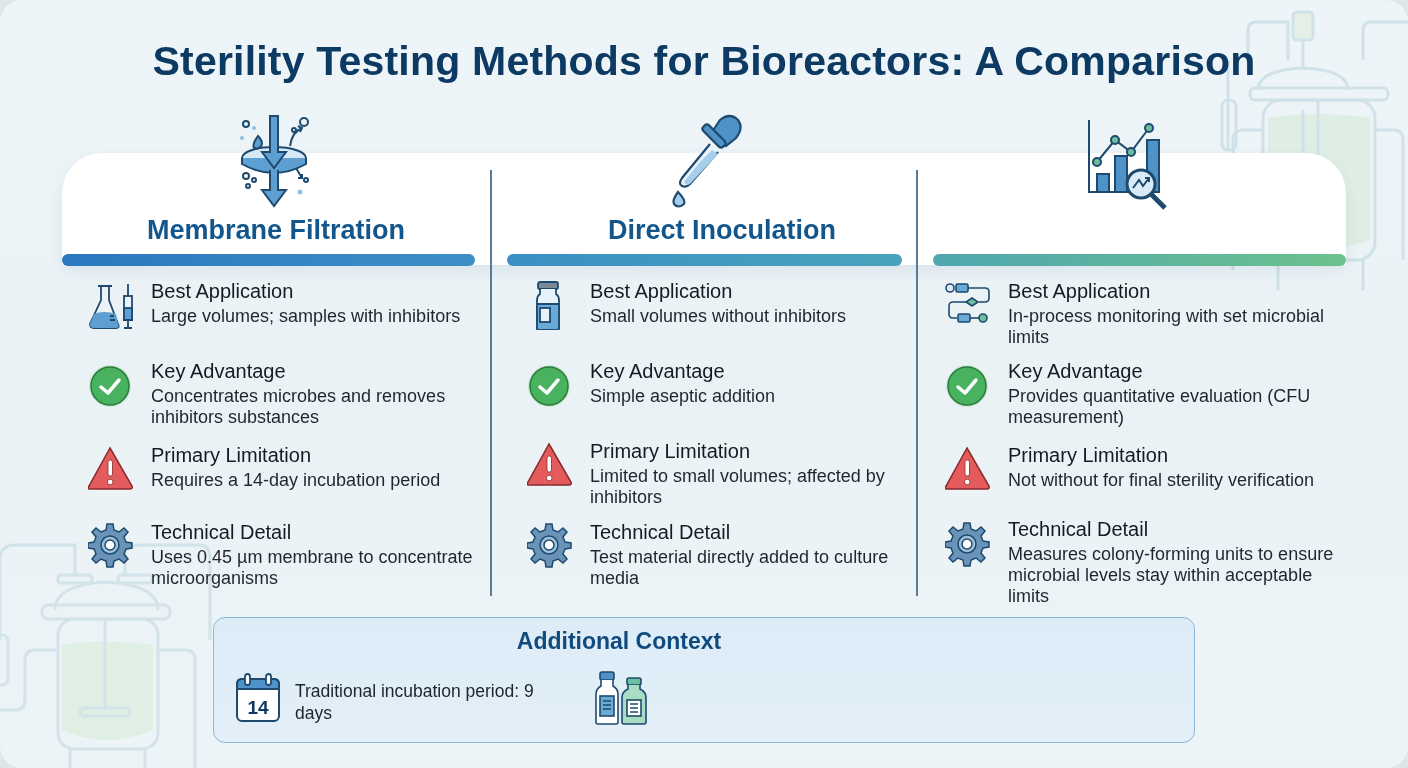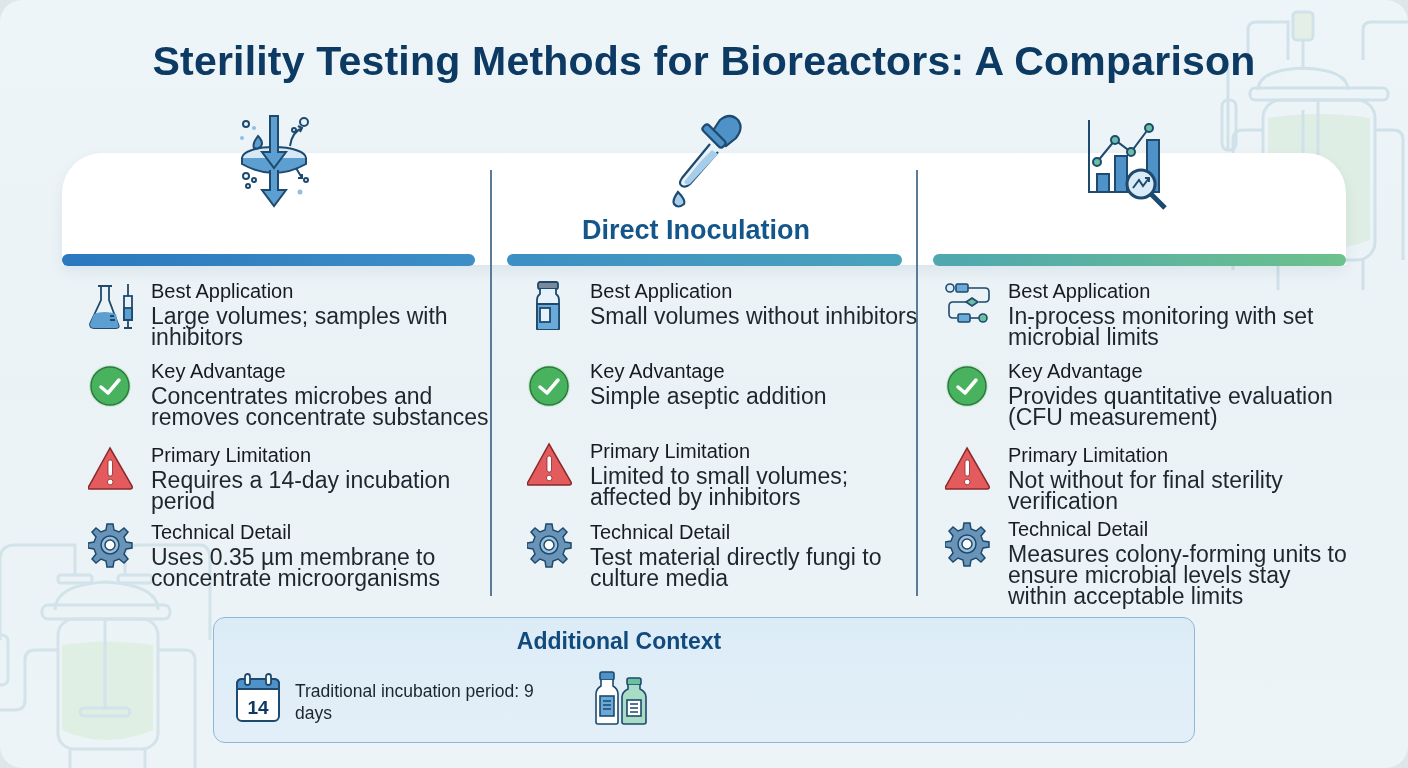--- a/index.html
+++ b/index.html
@@ -48,21 +48,21 @@
   .bar-3 { left: 933px; width: 413px; background: linear-gradient(90deg, #4fa7b0, #6cc18c); }
 
   .item { position: absolute; width: 360px; }
   .item .icon { position: absolute; left: 0; top: 0; width: 50px; height: 50px; }
   .item .label {
     position: absolute; left: 63px; top: 0;
     font-size: 20px; font-weight: 400; color: #161b22; white-space: nowrap;
   }
   .item .desc {
     position: absolute; left: 63px; top: 26px; width: 340px;
-    font-size: 23px; color: #1f262e; line-height: 21px;
+    font-size: 18px; color: #1f262e; line-height: 21px;
   }
 
   .context-box {
     position: absolute; left: 213px; top: 617px; width: 982px; height: 126px;
     border: 1.5px solid #8fb8d6; border-radius: 12px;
     background: linear-gradient(180deg, #dcecf7, #e3eff8);
   }
   .context-title {
     position: absolute; left: 213px; top: 628px; width: 812px; text-align: center;
     font-size: 23px; font-weight: 700; color: #114a7d;
@@ -166,21 +166,22 @@
       <circle cx="12" cy="46" r="4" fill="#6cbfa0"></circle>
         <circle cx="30" cy="24" r="4" fill="#6cbfa0"></circle>
       <circle cx="46" cy="36" r="4" fill="#6cbfa0"></circle>
         <circle cx="64" cy="12" r="4" fill="#6cbfa0"></circle>
       <circle cx="56" cy="68" r="14" fill="#d9ebf7" stroke-width="3"></circle>
       <path d="M66 78 L80 92" stroke-width="5" stroke="#1d4a6e"></path>
       <path d="M48 72 L54 64 L58 70 L64 62 M60 62 H64 V66"></path>
     </g>
   </svg>
 
-  <div class="col-title" style="left:486px;">Direct Inoculation</div>
+  <div class="col-title" style="left:66px;">Membrane Filtration</div>
+  <div class="col-title" style="left:512px;">Direct Inoculation</div>
 
   <div class="col-bar bar-1"></div>
   <div class="col-bar bar-2"></div>
   <div class="col-bar bar-3"></div>
 
   <div class="item" style="left:88px; top:280px;">
     <svg class="icon" viewBox="0 0 50 50">
       <g stroke="#1d4a6e" stroke-width="1.8" fill="none">
         <path d="M10 6 H24 M13 6 V20 L2 44 Q2 48 6 48 H28 Q32 48 30 44 L21 20 V6"></path>
         <path d="M6 34 Q16 30 28 34 L30 44 Q32 48 28 48 H6 Q2 48 2 44 Z" fill="#5c9fd0" stroke="none"></path>
@@ -194,21 +195,21 @@
     <div class="desc">Large volumes; samples with inhibitors</div>
   </div>
 
   <div class="item" style="left:88px; top:360px;">
     <svg class="icon" viewBox="0 0 50 50">
       <circle cx="22" cy="26" r="21" fill="#8fd69a" opacity="0.35"></circle>
       <circle cx="22" cy="26" r="19" fill="#49b25e" stroke="#2a7a3b" stroke-width="1.5"></circle>
       <path d="M13 27 L20 33 L31 20" stroke="#ffffff" stroke-width="3.5" fill="none" stroke-linecap="round" stroke-linejoin="round"></path>
     </svg>
     <div class="label">Key Advantage</div>
-    <div class="desc">Concentrates microbes and removes concentrate substances</div>
+    <div class="desc">Concentrates microbes and removes inhibitors substances</div>
   </div>
 
   <div class="item" style="left:88px; top:444px;">
     <svg class="icon" viewBox="0 0 50 50">
       <path d="M22 4 L44 42 Q45 45 42 45 H2 Q-1 45 1 42 Z" fill="#e35b5d" stroke="#8a2a2b" stroke-width="1.5"></path>
       <rect x="20" y="16" width="4.5" height="16" rx="2" fill="#ffffff" stroke="#8a2a2b" stroke-width="0.8"></rect>
       <circle cx="22.2" cy="38" r="2.8" fill="#ffffff" stroke="#8a2a2b" stroke-width="0.8"></circle>
     </svg>
     <div class="label">Primary Limitation</div>
     <div class="desc">Requires a 14-day incubation period</div>
@@ -216,21 +217,21 @@
 
   <div class="item" style="left:88px; top:521px;">
     <svg class="icon" viewBox="0 0 50 50">
       <g transform="translate(22,24)">
         <path d="M-3 -21 H3 L4 -15 L9 -13 L14 -17 L18 -13 L14 -8 L16 -3 L22 -2 V3 L16 4 L14 9 L18 14 L14 18 L9 14 L4 16 L3 22 H-3 L-4 16 L-9 14 L-14 18 L-18 14 L-14 9 L-16 4 L-22 3 V-2 L-16 -3 L-14 -8 L-18 -13 L-14 -17 L-9 -13 L-4 -15 Z" fill="#6a93b8" stroke="#1d4a6e" stroke-width="1.5"></path>
         <circle r="9" fill="#9ec2dd" stroke="#1d4a6e" stroke-width="1.5"></circle>
         <circle r="5" fill="#ffffff" stroke="#1d4a6e" stroke-width="1.5"></circle>
       </g>
     </svg>
     <div class="label">Technical Detail</div>
-    <div class="desc">Uses 0.35 µm membrane to concentrate microorganisms</div>
+    <div class="desc">Uses 0.45 µm membrane to concentrate microorganisms</div>
   </div>
 
   <div class="item" style="left:527px; top:280px;">
     <svg class="icon" viewBox="0 0 50 50">
       <g stroke="#1d4a6e" stroke-width="1.8">
         <rect x="11" y="2" width="20" height="7" rx="2" fill="#7a8a99"></rect>
         <path d="M13 9 V14 Q10 16 10 20 V48 Q10 50 12 50 H30 Q32 50 32 48 V20 Q32 16 29 14 V9" fill="#e8f2fa"></path>
         <path d="M10 24 H32 V48 Q32 50 30 50 H12 Q10 50 10 48 Z" fill="#6aaad8"></path>
         <rect x="13" y="28" width="10" height="14" fill="#e8f2fa"></rect>
       </g>
@@ -261,21 +262,21 @@
 
   <div class="item" style="left:527px; top:521px;">
     <svg class="icon" viewBox="0 0 50 50">
       <g transform="translate(22,24)">
         <path d="M-3 -21 H3 L4 -15 L9 -13 L14 -17 L18 -13 L14 -8 L16 -3 L22 -2 V3 L16 4 L14 9 L18 14 L14 18 L9 14 L4 16 L3 22 H-3 L-4 16 L-9 14 L-14 18 L-18 14 L-14 9 L-16 4 L-22 3 V-2 L-16 -3 L-14 -8 L-18 -13 L-14 -17 L-9 -13 L-4 -15 Z" fill="#6a93b8" stroke="#1d4a6e" stroke-width="1.5"></path>
         <circle r="9" fill="#9ec2dd" stroke="#1d4a6e" stroke-width="1.5"></circle>
         <circle r="5" fill="#ffffff" stroke="#1d4a6e" stroke-width="1.5"></circle>
       </g>
     </svg>
     <div class="label">Technical Detail</div>
-    <div class="desc">Test material directly fungi to culture media</div>
+    <div class="desc">Test material directly added to culture media</div>
   </div>
 
   <div class="item" style="left:945px; top:280px;">
     <svg class="icon" viewBox="0 0 50 50">
       <g stroke="#1d4a6e" stroke-width="1.6" fill="#6aaad8">
         <circle cx="5" cy="8" r="4" fill="#dcecf7"></circle>
         <rect x="11" y="4" width="12" height="8" rx="1.5"></rect>
         <path d="M23 8 H40 Q44 8 44 12 V18 Q44 22 40 22 H34" fill="none"></path>
         <path d="M27 18 L33 22 L27 26 L21 22 Z" fill="#6cbfa0"></path>
         <path d="M21 22 H8 Q4 22 4 26 V34 Q4 38 8 38 H12" fill="none"></path>

